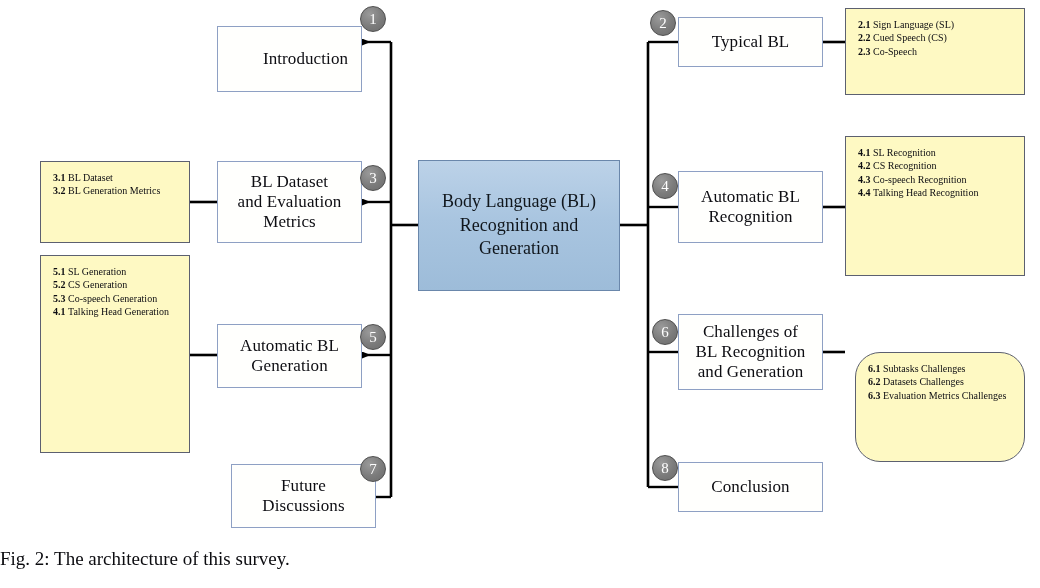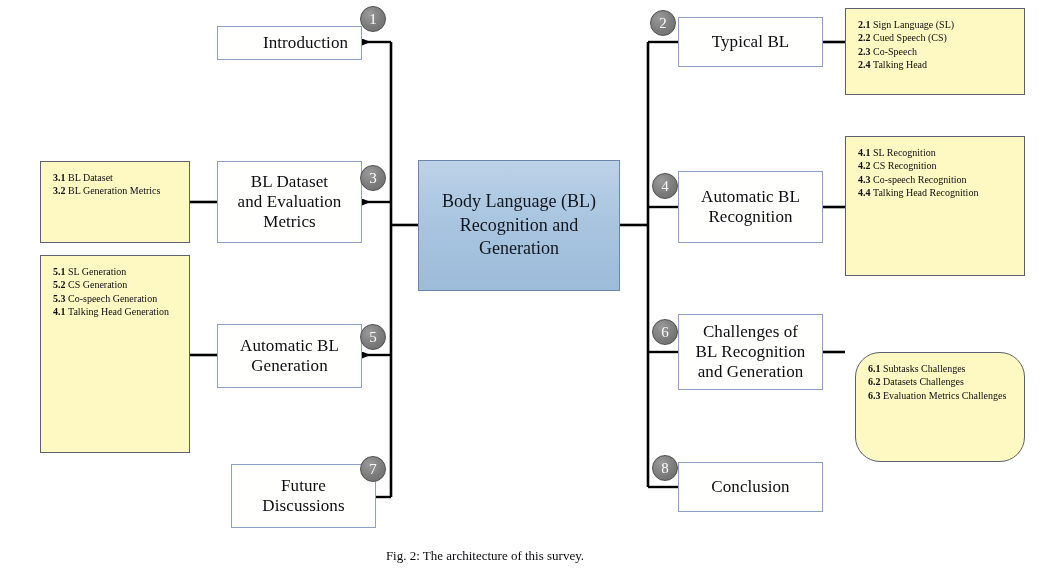--- a/index.html
+++ b/index.html
@@ -84,22 +84,21 @@
     z-index: 6;
     line-height: 1;
   }
 
   
   #caption {
     position: absolute;
     left: 0;
     top: 548px;
     width: 970px;
-    text-align: center;
-    font-size: 13px;
+    font-size: 19px;
     color: #0c0c10;
     font-family: "Liberation Serif", "DejaVu Serif", serif;
   }
 </style>
 </head>
 <body>
 
 <div id="figure">
 
   <svg id="wires" viewBox="0 0 1040 588" width="1040" height="588">
@@ -148,21 +147,21 @@
   </svg>
 
   <div class="node node-root" style="left:418px; top:160px; width:202px; height:131px;">
     <div>
       <div>Body Language (BL)</div>
       <div>Recognition and</div>
       <div>Generation</div>
     </div>
   </div>
 
-  <div class="node node-title" style="left:217px; top:26px; width:145px; height:34px;padding-left:32px;">
+  <div class="node node-title" style="left:217px; top:26px; width:145px; height:66px;padding-left:32px;">
     <div>
       <div>Introduction</div>
     </div>
   </div>
 
   <div class="node node-title" style="left:217px; top:161px; width:145px; height:82px;">
     <div>
       <div>BL Dataset</div>
       <div>and Evaluation</div>
       <div>Metrics</div>
@@ -245,24 +244,20 @@
       <b>2.1 </b>
       <span>Sign Language (SL)</span>
     </div>
     <div class="sec-row">
       <b>2.2 </b>
       <span>Cued Speech (CS)</span>
     </div>
     <div class="sec-row">
       <b>2.3 </b>
       <span>Co-Speech</span>
-    </div>
-    <div class="sec-row">
-      <b>2.4 </b>
-      <span>Talking Head</span>
     </div>
   </div>
 
   <div class="node node-sub" style="left:845px; top:136px; width:180px; height:140px;">
     <div class="sec-row">
       <b>4.1 </b>
       <span>SL Recognition</span>
     </div>
     <div class="sec-row">
       <b>4.2 </b>

